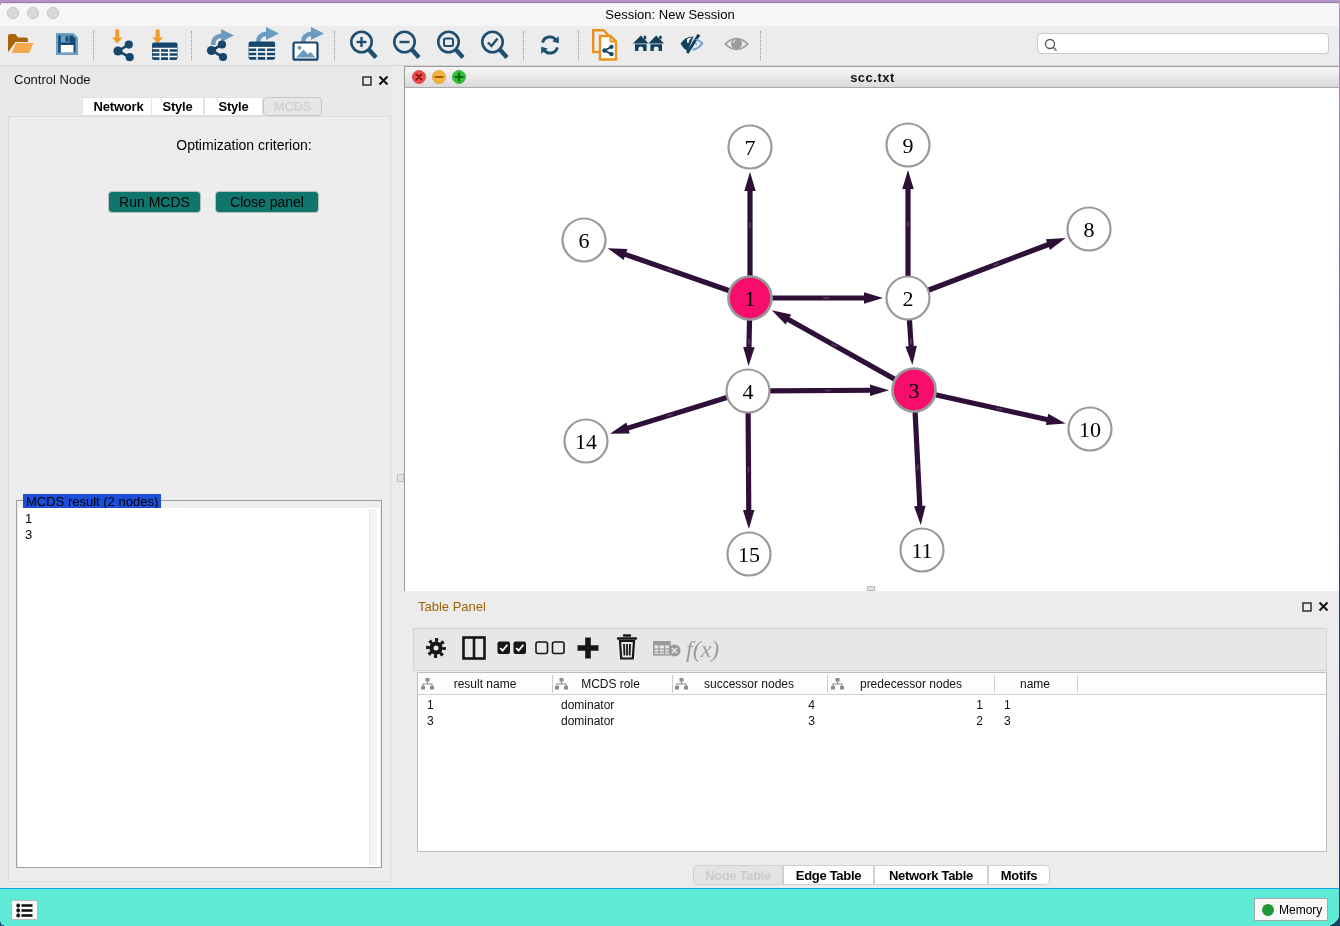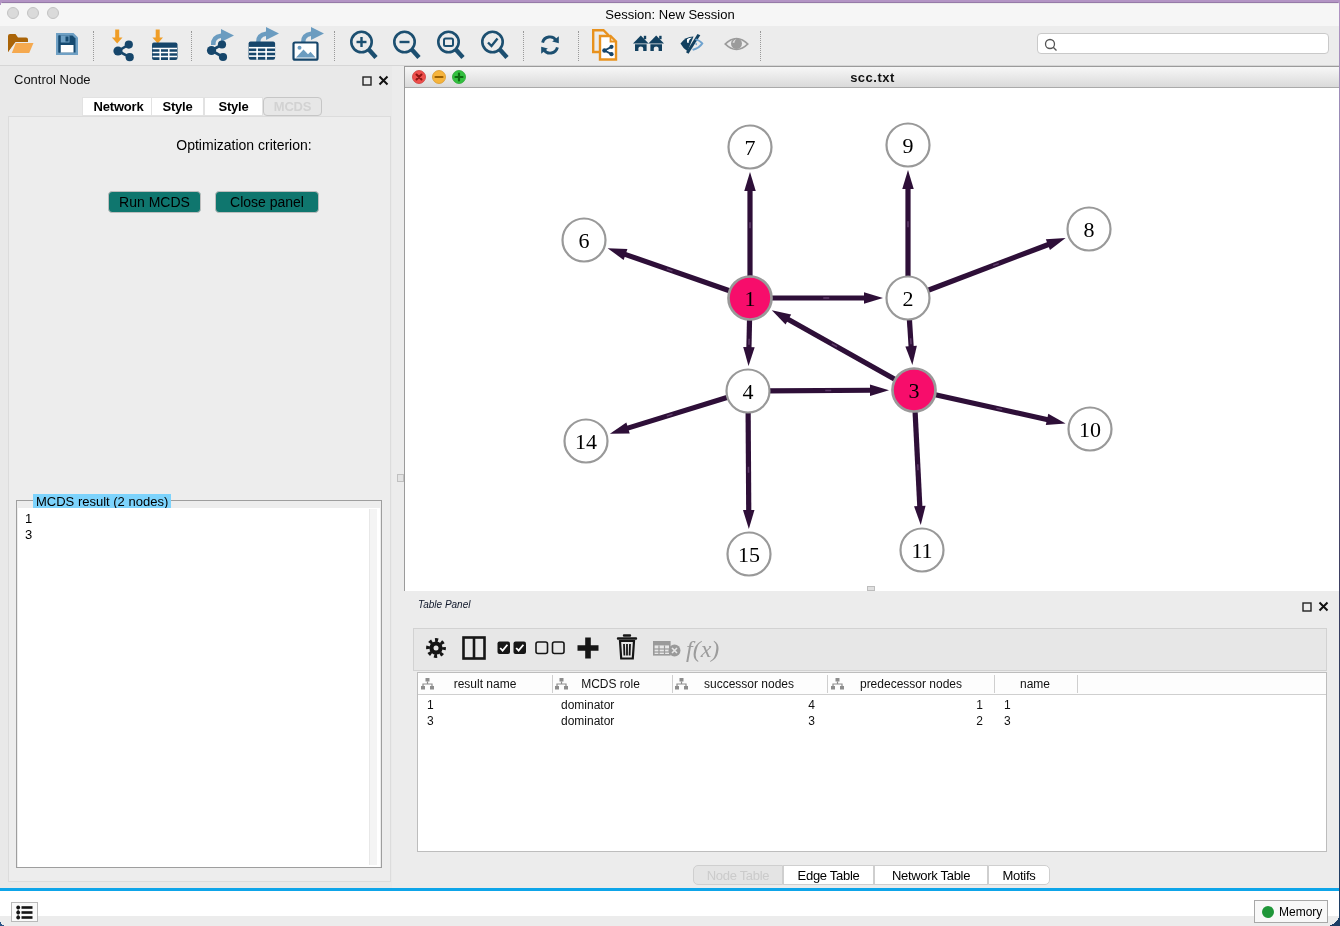--- a/index.html
+++ b/index.html
@@ -23,45 +23,45 @@
 #cpanel { left:0; top:66px; width:392px; height:822px; background:#e9e9e9; }
 #cpanel-title { left:14px; top:6px; font-size:13px; color:#111; }
 #cp-tabs { position:absolute; left:78px; top:31px; height:19px; }
 .tab { position:absolute; top:0; height:19px; background:#fff; color:#000; font-size:13px; font-weight:bold; text-align:center; line-height:18px; border:1px solid #e2e2e2; letter-spacing:-0.2px; }
 #tab-mcds { background:#e7e7e7; color:#d2d2d2; border:1px solid #c6c6c6; border-radius:4px; }
 #cp-content { position:absolute; left:8px; top:50px; width:383px; height:766px; background:#ededed; border:1px solid #dcdcdc; }
 #opt-label { position:absolute; left:0; top:71px; width:100%; text-align:center; font-size:14px; color:#000;margin-left:48px; }
 #combo { position:absolute; left:44px; top:92px; width:312px; height:23px; background:#fff; border:1px solid #b9b9b9; border-radius:5px; font-size:14px; line-height:21px; padding-left:13px; color:#000; }
 .btn { position:absolute; top:125px; height:22px; background:#0f766e; border:1px solid #bdbdbd; border-radius:4px; font-size:14px; text-align:center; line-height:20px; color:#000;margin-left:13px; }
 #mcds-box { position:absolute; left:16px; top:434px; width:366px; height:368px; border:1px solid #9e9e9e; }
-#mcds-legend { position:absolute; left:6px; top:-7px; background:#7dd3fc; padding:0 3px; font-size:13px; color:#000;margin-left:10px; }
+#mcds-legend { position:absolute; left:6px; top:-7px; background:#1d4ed8; padding:0 3px; font-size:13px; color:#000; }
 #mcds-inner { position:absolute; left:1px; top:7px; width:362px; height:359px; background:#fff; }
 #mcds-inner .line { padding-left:7px; font-size:13px; line-height:16px; color:#000; }
 #mcds-scroll { position:absolute; right:3px; top:1px; width:8px; height:356px; background:#f4f4f4; border-left:1px solid #e8e8e8; }
 
 
 #netwin { left:404px; top:66px; width:936px; height:525px; background:#fff; border:1px solid #9b9b9b; border-right:none; border-bottom:none; }
 #net-titlebar { position:absolute; left:0; top:0; width:935px; height:21px; background:linear-gradient(#f7f7f7,#dadada); border-bottom:1px solid #aaa; }
 #net-title { position:absolute; width:100%; text-align:center; top:3px; font-size:13px; font-weight:bold; color:#111; letter-spacing:0.5px; }
 #net-canvas { position:absolute; left:0; top:22px; width:935px; height:497px; background:#fff; }
 
 
 #tpanel { left:404px; top:596px; width:936px; height:292px; background:#ececec; }
-#tp-title { position:absolute; left:14px; top:3px; font-size:10px; color:#0f172a;font-style:italic; }
+#tp-title { position:absolute; left:14px; top:3px; font-size:13px; color:#a16207; }
 #tp-toolbar { position:absolute; left:9px; top:32px; width:914px; height:43px; background:#e7e7e7; border:1px solid #d2d2d2; }
 #tbl { position:absolute; left:13px; top:76px; width:910px; height:180px; background:#fff; border:1px solid #bdbdbd; }
 .th-sep { position:absolute; top:2px; height:18px; width:0; border-left:1px solid #cfcfcf; }
 #tbl-header { position:absolute; left:0; top:0; width:908px; height:22px; background:#fdfdfd; border-bottom:1px solid #cfcfcf; }
 .th-label { position:absolute; top:4px; font-size:12px; color:#111; text-align:center; }
 .td { position:absolute; font-size:12px; color:#111; }
 #tp-tabs { position:absolute; left:289px; top:269px; height:20px; }
-.btab { position:absolute; top:0; height:20px; font-size:13px; font-weight:normal; letter-spacing:-0.3px; text-align:center; line-height:19px; background:#fff; border:1px solid #cfcfcf; color:#000; }
-
-
-#statusbar { left:0; top:888px; width:1340px; height:28px; background:#ffffff; border-top:3px solid #0ea5e9; }
+.btab { position:absolute; top:0; height:20px; font-size:13px; font-weight:bold; letter-spacing:-0.3px; text-align:center; line-height:19px; background:#fff; border:1px solid #cfcfcf; color:#000; }
+
+
+#statusbar { left:0; top:888px; width:1340px; height:38px; background:#5eead4; border-top:1px solid #0ea5e9; }
 #sb-left { position:absolute; left:11px; top:11px; width:27px; height:20px; background:#fafafa; border:1px solid #b9b9b9; }
 #sb-mem { position:absolute; left:1254px; top:9px; width:74px; height:23px; background:#f8f8f8; border:1px solid #a8a8a8; font-size:12px; color:#000; }
 .cornerTL { left:0; top:0; width:8px; height:8px; background:radial-gradient(circle at 8px 8px, transparent 8px, #b394c4 8px); }
 .cornerTR { right:0; top:0; width:8px; height:8px; background:radial-gradient(circle at 0 8px, transparent 8px, #b394c4 8px); }
 .cornerBR { right:0; bottom:0; width:14px; height:14px; background:radial-gradient(circle at 0 0, transparent 14px, #1d3e66 14px); }
 .cornerBL { left:0; bottom:0; width:6px; height:6px; background:radial-gradient(circle at 6px 0, transparent 6px, #2a5487 6px); }
 </style>
 </head>
 <body>
 <div class="abs" id="purpletop"></div>

